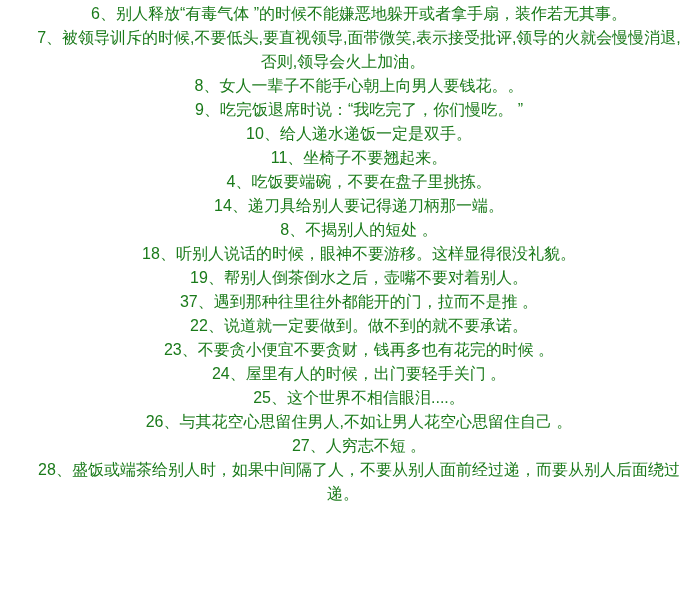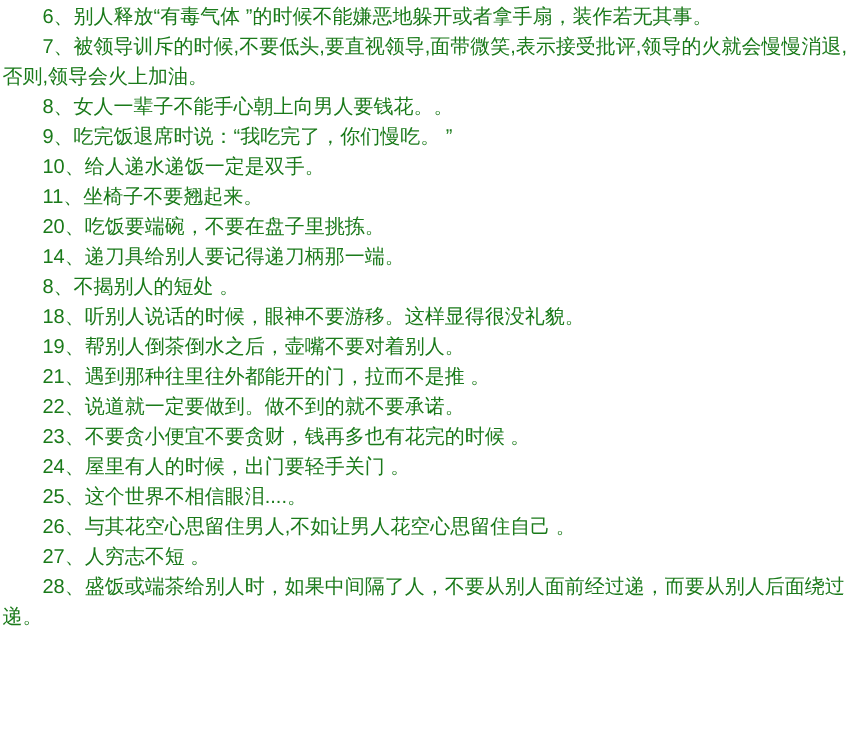--- a/index.html
+++ b/index.html
@@ -19,39 +19,40 @@
     padding: 2px 2px 0 2px;
   }
   p.rule {
     margin: 0;
     padding: 0;
     font-size: 16px;
     line-height: 24px;
     text-indent: 32px;      
     word-break: break-all;
     white-space: normal;
+    text-align: center;
   }
 </style>
 </head>
 <body style="background: rgb(255, 255, 255);">
 
 <div class="doc" style="color: rgb(26, 122, 26);">
 
 <p class="rule">6、别人释放“有毒气体 ”的时候不能嫌恶地躲开或者拿手扇，装作若无其事。</p>
     <p class="rule">7、被领导训斥的时候,不要低头,要直视领导,面带微笑,表示接受批评,领导的火就会慢慢消退,否则,领导会火上加油。</p>
     <p class="rule">8、女人一辈子不能手心朝上向男人要钱花。。</p>
     <p class="rule">9、吃完饭退席时说：“我吃完了，你们慢吃。 ”</p>
     <p class="rule">10、给人递水递饭一定是双手。</p>
     <p class="rule">11、坐椅子不要翘起来。</p>
-    <p class="rule">20、吃饭要端碗，不要在盘子里挑拣。</p>
+    <p class="rule">4、吃饭要端碗，不要在盘子里挑拣。</p>
     <p class="rule">14、递刀具给别人要记得递刀柄那一端。</p>
     <p class="rule">8、不揭别人的短处 。</p>
     <p class="rule">18、听别人说话的时候，眼神不要游移。这样显得很没礼貌。</p>
     <p class="rule">19、帮别人倒茶倒水之后，壶嘴不要对着别人。</p>
-    <p class="rule">21、遇到那种往里往外都能开的门，拉而不是推 。</p>
+    <p class="rule">37、遇到那种往里往外都能开的门，拉而不是推 。</p>
     <p class="rule">22、说道就一定要做到。做不到的就不要承诺。</p>
     <p class="rule">23、不要贪小便宜不要贪财，钱再多也有花完的时候 。</p>
     <p class="rule">24、屋里有人的时候，出门要轻手关门 。</p>
     <p class="rule">25、这个世界不相信眼泪....。</p>
     <p class="rule">26、与其花空心思留住男人,不如让男人花空心思留住自己 。</p>
     <p class="rule">27、人穷志不短 。</p>
     <p class="rule">28、盛饭或端茶给别人时，如果中间隔了人，不要从别人面前经过递，而要从别人后面绕过递。</p>
   </div>
 
 </body></html>

